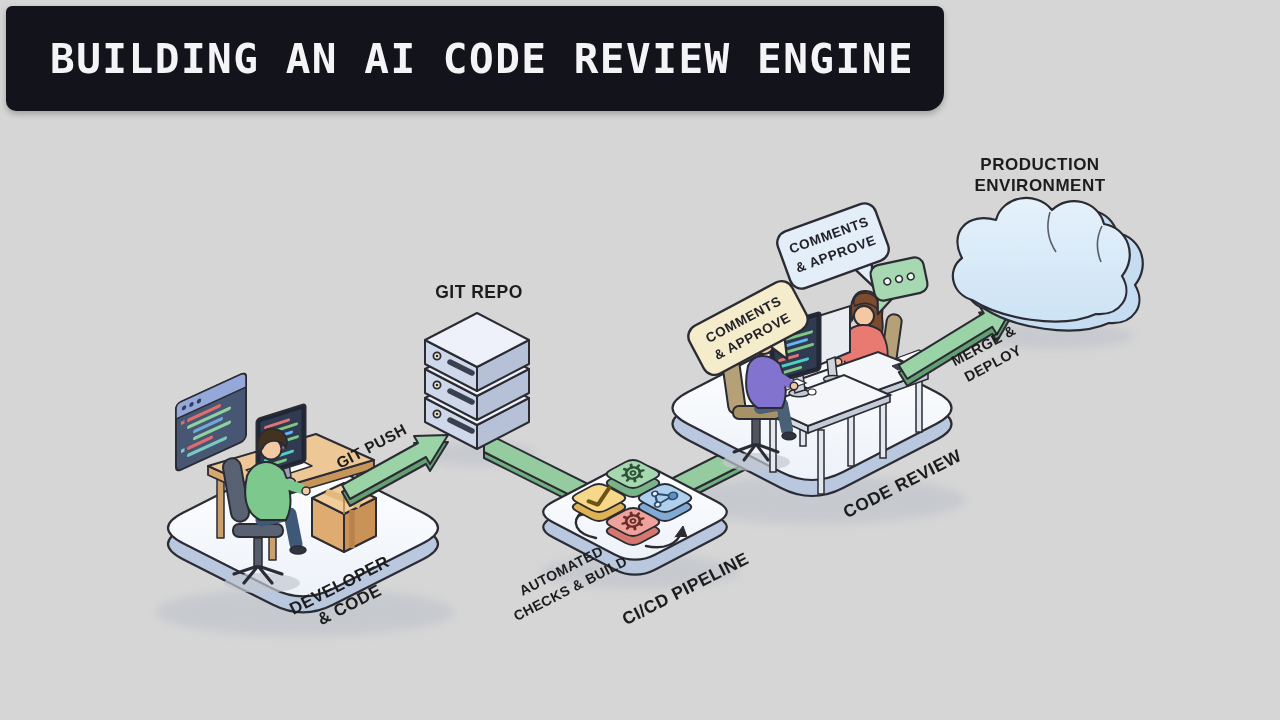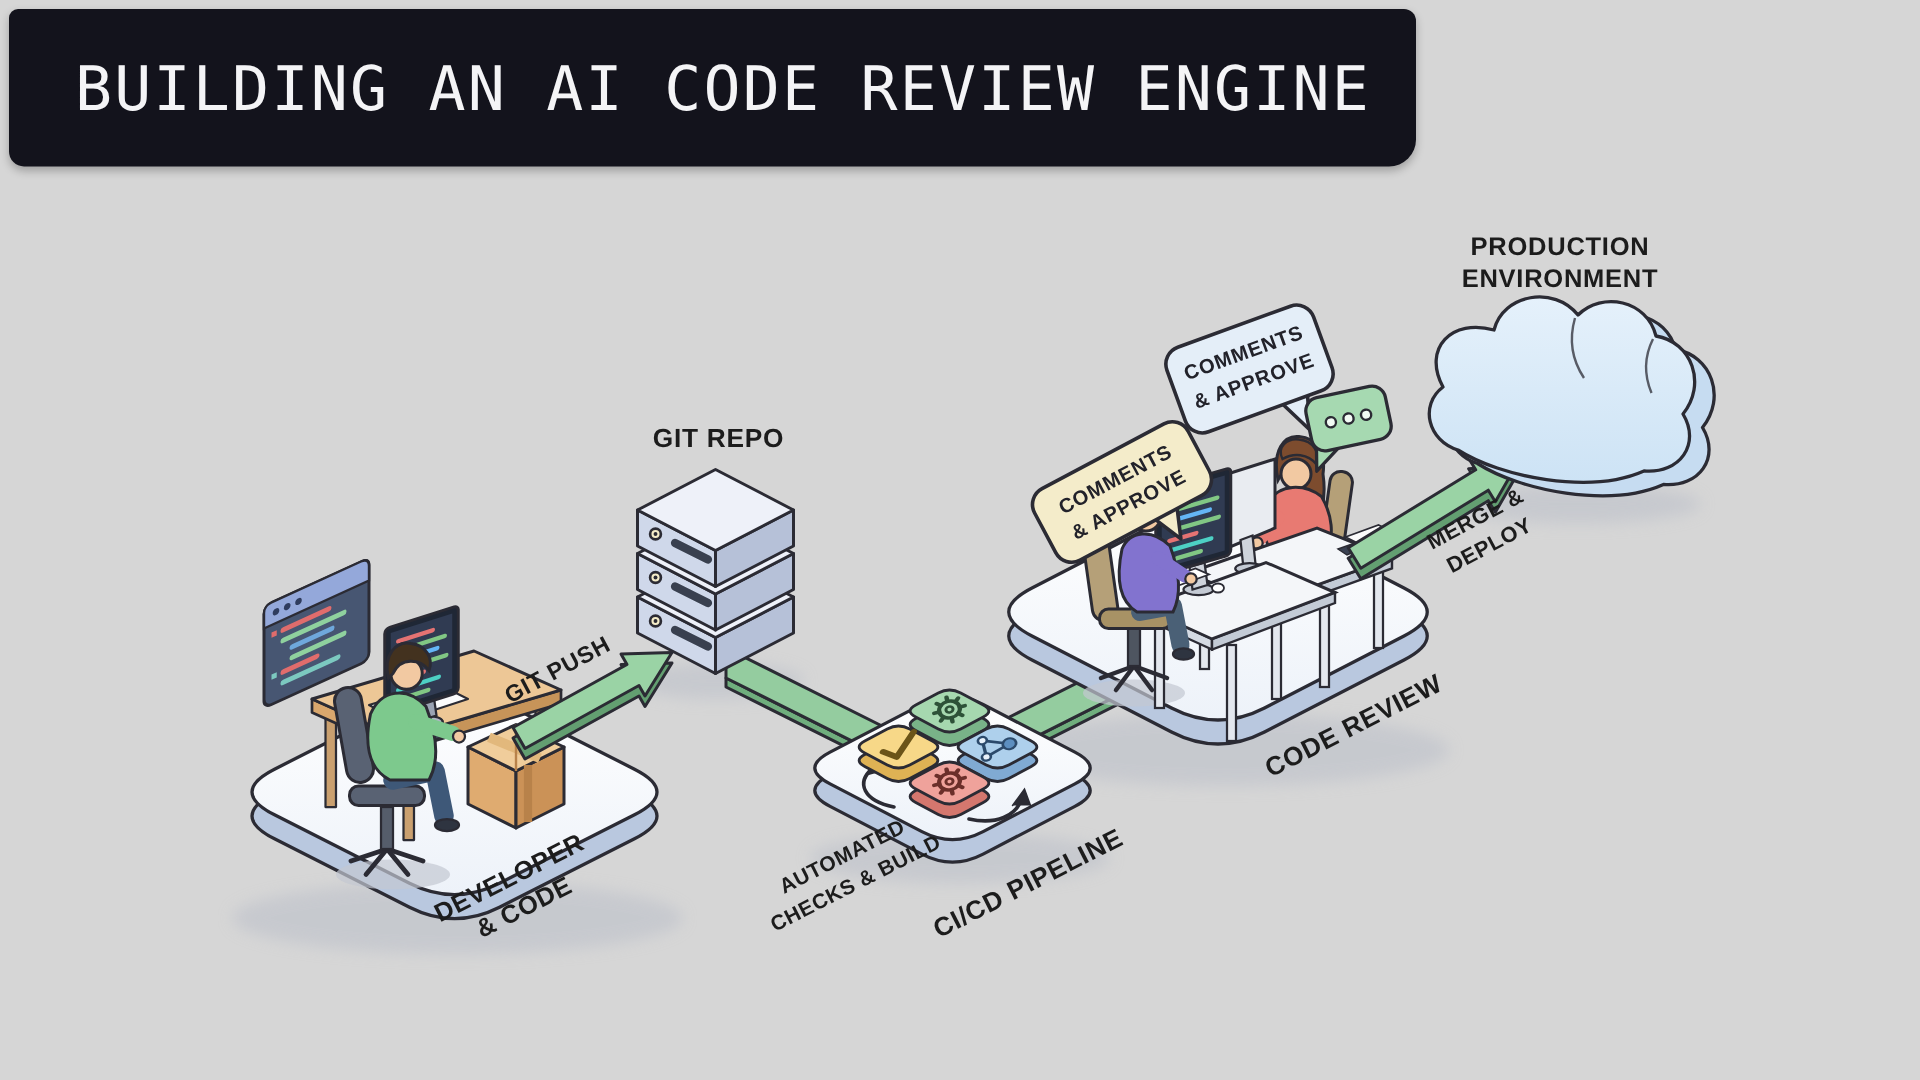--- a/index.html
+++ b/index.html
@@ -1,21 +1,21 @@
 <!DOCTYPE html>
 <html><head>
 <meta charset="utf-8">
 <style>
   html,body{margin:0;padding:0;background:#d6d6d6;}
   .stage{position:relative;width:1280px;height:720px;background:#d6d6d6;overflow:hidden;
          font-family:"Liberation Sans",sans-serif;}
   .banner{position:absolute;left:6px;top:6px;width:938px;height:105px;background:#13131c;
           border-radius:6px 8px 18px 10px;display:flex;align-items:center;padding-left:44px;
           box-sizing:border-box;box-shadow:0 3px 6px rgba(0,0,0,.25);}
-  .banner h1{margin:0;font-family:"DejaVu Sans Mono",monospace;font-weight:normal;
+  .banner h1{margin:0;font-family:"DejaVu Sans Mono",monospace;font-weight:bold;
              font-size:41px;letter-spacing:1.5px;color:#f4f4f6;white-space:nowrap;}
   svg{position:absolute;left:0;top:0;}
   .lbl{font-family:"Liberation Sans",sans-serif;font-weight:bold;fill:#1c1c1c;}
   .bub{font-family:"Liberation Sans",sans-serif;font-weight:bold;fill:#22222a;}
 </style>
 </head>
 <body>
 
 <div class="stage">
 

